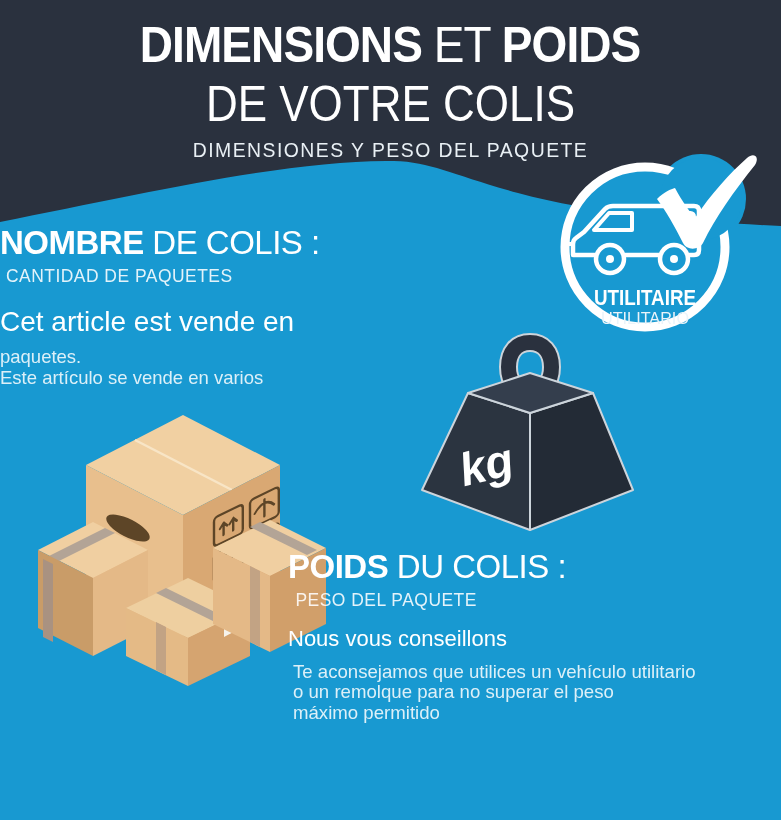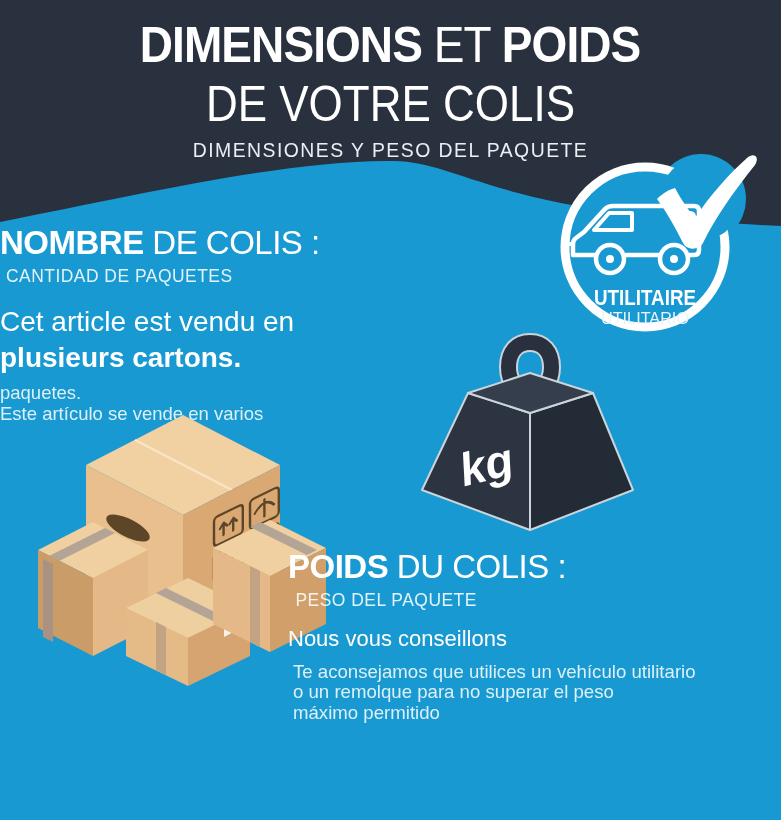--- a/index.html
+++ b/index.html
@@ -76,22 +76,21 @@
     </g>
 
     <path fill="#ffffff" d="M124,52 C131,45 138,42 142,41 C149,54 156,64 162,71 C178,47 197,26 214,11 C221,5 227,10 222,18 C201,44 182,71 170,96 C166,103 154,104 150,96 C142,80 133,64 124,52 Z"></path>
     <text x="112" y="158" text-anchor="middle" font-family="Liberation Sans, sans-serif" font-size="22" font-weight="bold" fill="#ffffff" textLength="102" lengthAdjust="spacingAndGlyphs">UTILITAIRE</text>
     <text x="112" y="177" text-anchor="middle" font-family="Liberation Sans, sans-serif" font-size="16" fill="#eaf4fa" textLength="88" lengthAdjust="spacingAndGlyphs">UTILITARIO</text>
   </svg>
 
   <div class="abs nombre-col">
     <div class="sec-heading"><span class="b">NOMBRE</span><span> DE COLIS :</span></div>
     <div class="sec-sub">CANTIDAD DE PAQUETES</div>
-    <div class="nombre-fr1">Cet article est vendu en</div>
-    <div class="nombre-fr2">plusieurs cartons.</div>
+    <div class="nombre-fr1">Cet article est vende en</div>
     <div class="nombre-es">
       <div>paquetes.</div>
       <div>Este artículo se vende en varios</div>
     </div>
   </div>
 
   <svg class="abs weight" width="230" height="208" viewBox="0 0 230 208">
     <g stroke="#ccd4db" stroke-width="2" stroke-linejoin="round">
 
       <path d="M112,6 C131,6 142,20 142,39 C142,58 131,72 112,72 C93,72 82,58 82,39 C82,20 93,6 112,6 Z

